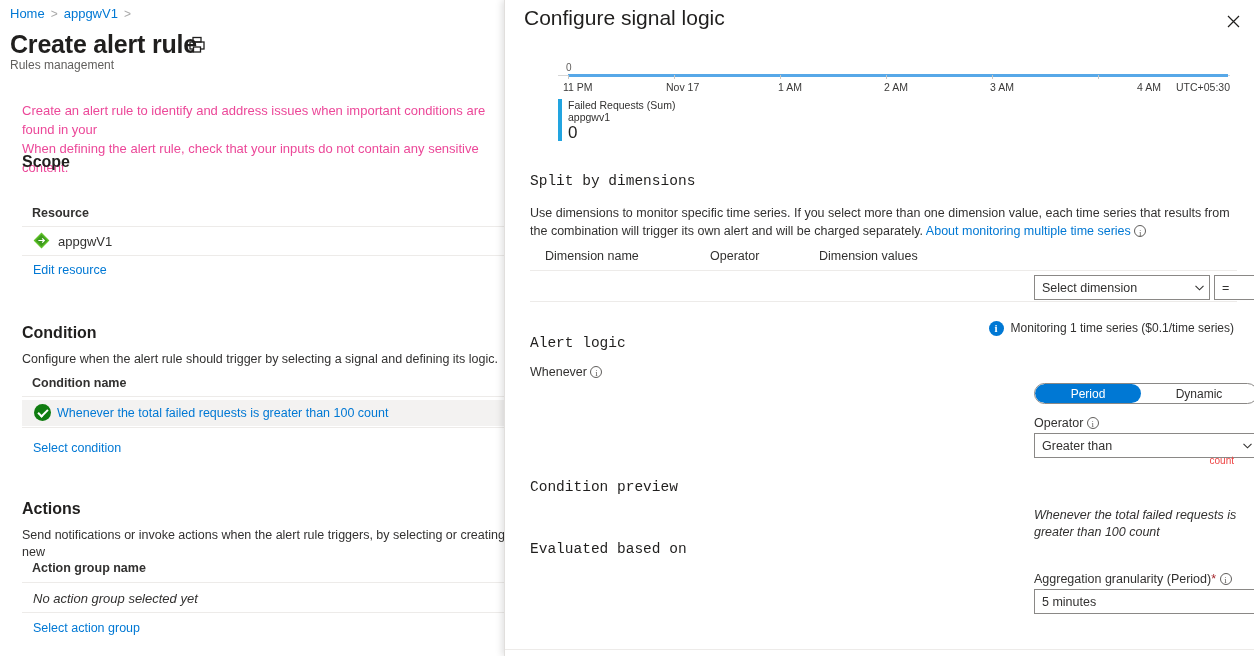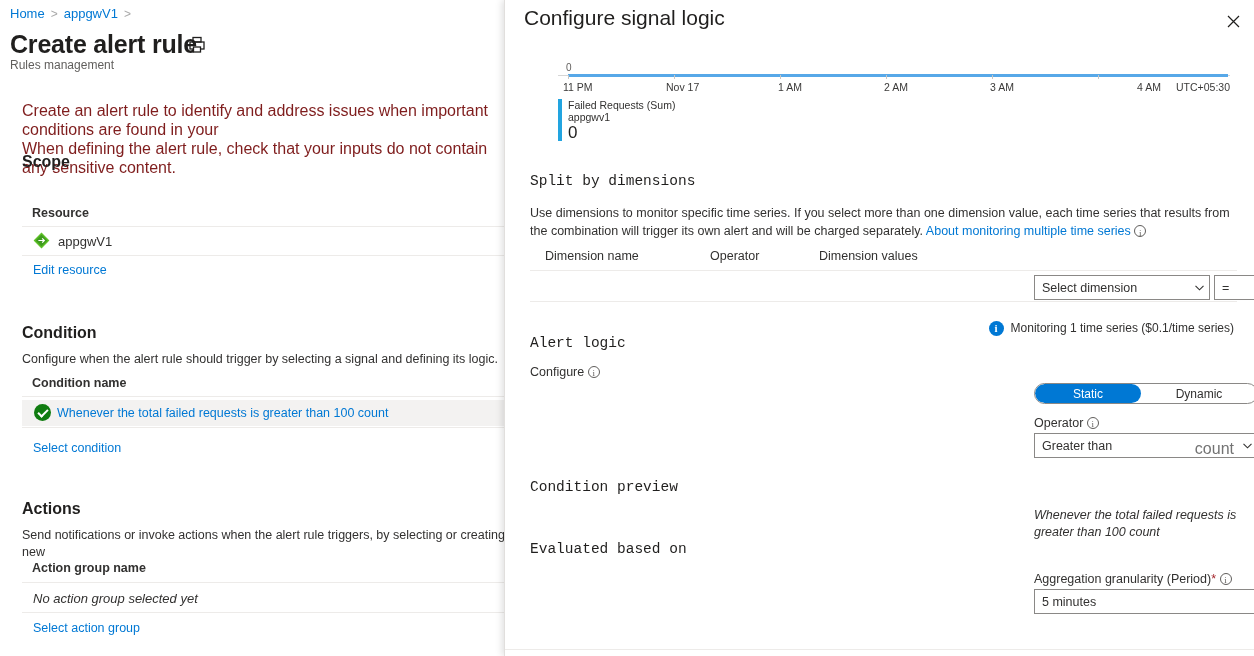--- a/index.html
+++ b/index.html
@@ -17,21 +17,21 @@
   .blade-left { position:absolute; left:0; top:0; width:520px; height:656px; background:#fff; }
 
   .breadcrumb { position:absolute; left:10px; top:6px; font-size:13px; line-height:16px; white-space:nowrap; }
   .bc-link { color:#0078d4; cursor:pointer; }
   .bc-sep { color:#a9a9a9; margin:0 6px; font-size:12px; }
 
   .page-title { position:absolute; left:10px; top:29px; font-size:25px; line-height:30px; font-weight:600; color:#201f1e; letter-spacing:-0.2px; }
   .print-icon { position:absolute; left:186px; top:34px; width:22px; height:22px; cursor:pointer; }
   .page-subtitle { position:absolute; left:10px; top:57px; font-size:12px; line-height:16px; color:#605e5c; }
 
-  .intro { position:absolute; left:22px; top:101px; width:490px; font-size:16px; line-height:19px; color:#7f1d1d; }
+  .intro { position:absolute; left:22px; top:101px; width:490px; font-size:13px; line-height:19px; color:#ec4899; }
 
   .sec-h { position:absolute; left:22px; font-size:16px; font-weight:600; color:#201f1e; line-height:20px; }
   .sec-p { position:absolute; left:22px; font-size:12.5px; line-height:17px; color:#323130; }
 
   .col-head { position:absolute; left:32px; font-size:12.5px; font-weight:600; color:#323130; line-height:16px; }
   .rule { position:absolute; left:22px; height:1px; background:#edebe9; }
   .row-txt { position:absolute; font-size:13px; line-height:17px; color:#323130; }
   .link { color:#0078d4; cursor:pointer; font-size:12.5px; }
 
   .cond-row { position:absolute; left:22px; top:400px; width:498px; height:26px; background:#f3f2f1; }
@@ -86,21 +86,21 @@
   .notice { position:absolute; right:20px; top:320px; display:flex; align-items:center; gap:7px; font-size:12px; color:#323130; line-height:16px; }
   .notice-icon { width:15px; height:15px; border-radius:50%; background:#0078d4; position:relative; flex:none; }
   .notice-icon::after { content:"i"; position:absolute; left:0; right:0; top:-1px; text-align:center; color:#fff; font-size:11px; font-family:"Liberation Serif", serif; font-weight:700; }
 
   .toggle { position:absolute; left:529px; top:383px; width:224px; height:21px; border:1px solid #8a8886; border-radius:11px; background:#fff; cursor:pointer; overflow:hidden; }
   .toggle-sel { position:absolute; left:0px; top:0px; width:106px; height:19px; border-radius:10px; background:#0078d4; }
   .toggle-t1 { position:absolute; left:0px; top:0px; width:106px; height:19px; display:flex; align-items:center; justify-content:center; font-size:12px; color:#fff; }
   .toggle-t2 { position:absolute; left:106px; top:0px; width:116px; height:19px; display:flex; align-items:center; justify-content:center; font-size:12px; color:#323130; }
 
   .preview-txt { position:absolute; left:529px; top:507px; font-size:12.5px; font-style:italic; color:#323130; line-height:17px; }
-  .unit-txt { position:absolute; right:20px; top:441px; font-size:16px; color:#737373; line-height:15px; }
+  .unit-txt { position:absolute; right:20px; top:453px; font-size:10px; color:#ef4444; line-height:15px; }
 </style>
 </head>
 <body>
 
 <div id="root">
 
   <div class="blade-left">
 
     <div class="breadcrumb">
       <span class="bc-link">Home</span><span class="bc-sep">&gt;</span><span class="bc-link">appgwV1</span><span class="bc-sep">&gt;</span>
@@ -227,27 +227,27 @@
     <div style="position:absolute; left:25px; top:301px; width:707px; height:1px; background:#edebe9;"></div>
 
     <div class="notice">
       <span class="notice-icon"></span>
       <span>Monitoring 1 time series ($0.1/time series)</span>
     </div>
 
     <div class="p-h" style="left:25px; top:334px;">Alert logic</div>
 
     <div class="p-label" style="left:25px; top:364px;">
-      <span>Configure</span>
+      <span>Whenever</span>
       <span class="info-i"></span>
     </div>
 
     <div class="toggle">
       <div class="toggle-sel"></div>
-      <div class="toggle-t1">Static</div>
+      <div class="toggle-t1">Period</div>
       <div class="toggle-t2">Dynamic</div>
     </div>
 
     <div class="p-label" style="left:529px; top:415px;">
       <span>Operator</span>
       <span class="info-i"></span>
     </div>
     <div class="select" style="left:529px; top:433px; width:224px;">
       <span>Greater than</span>
       <span class="caret">

